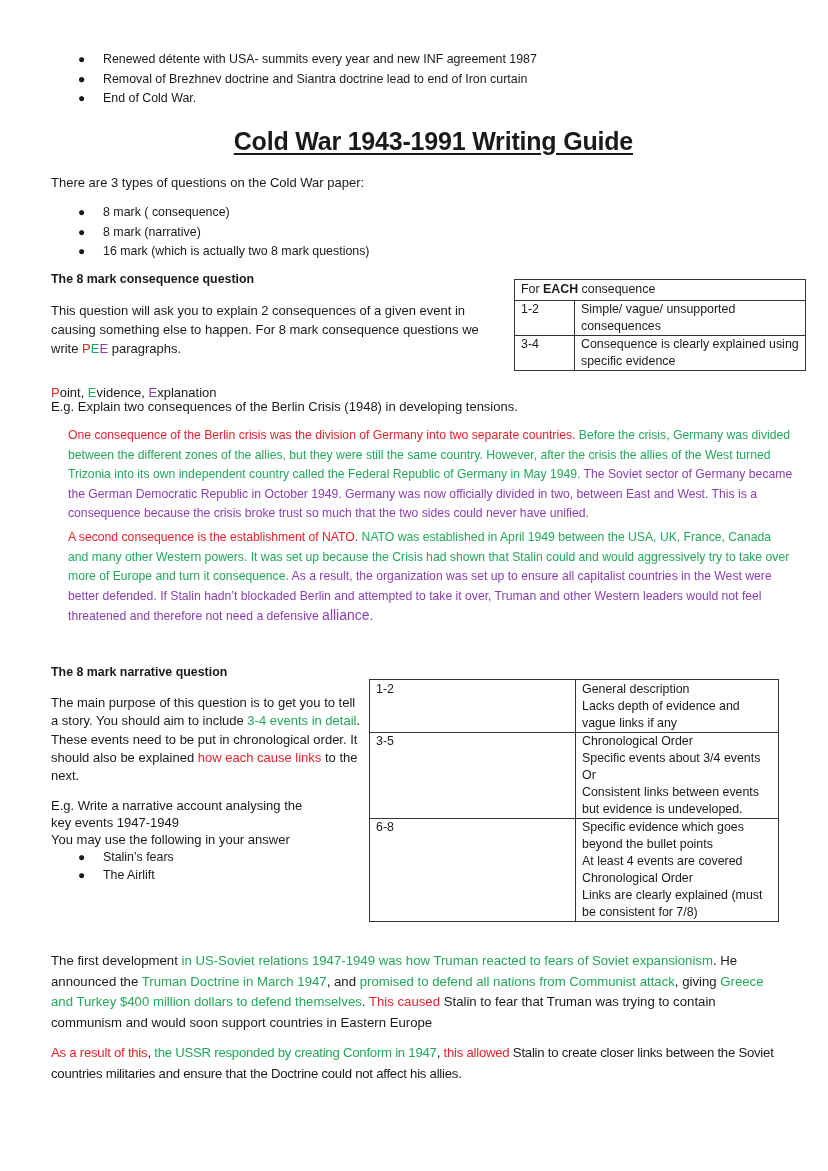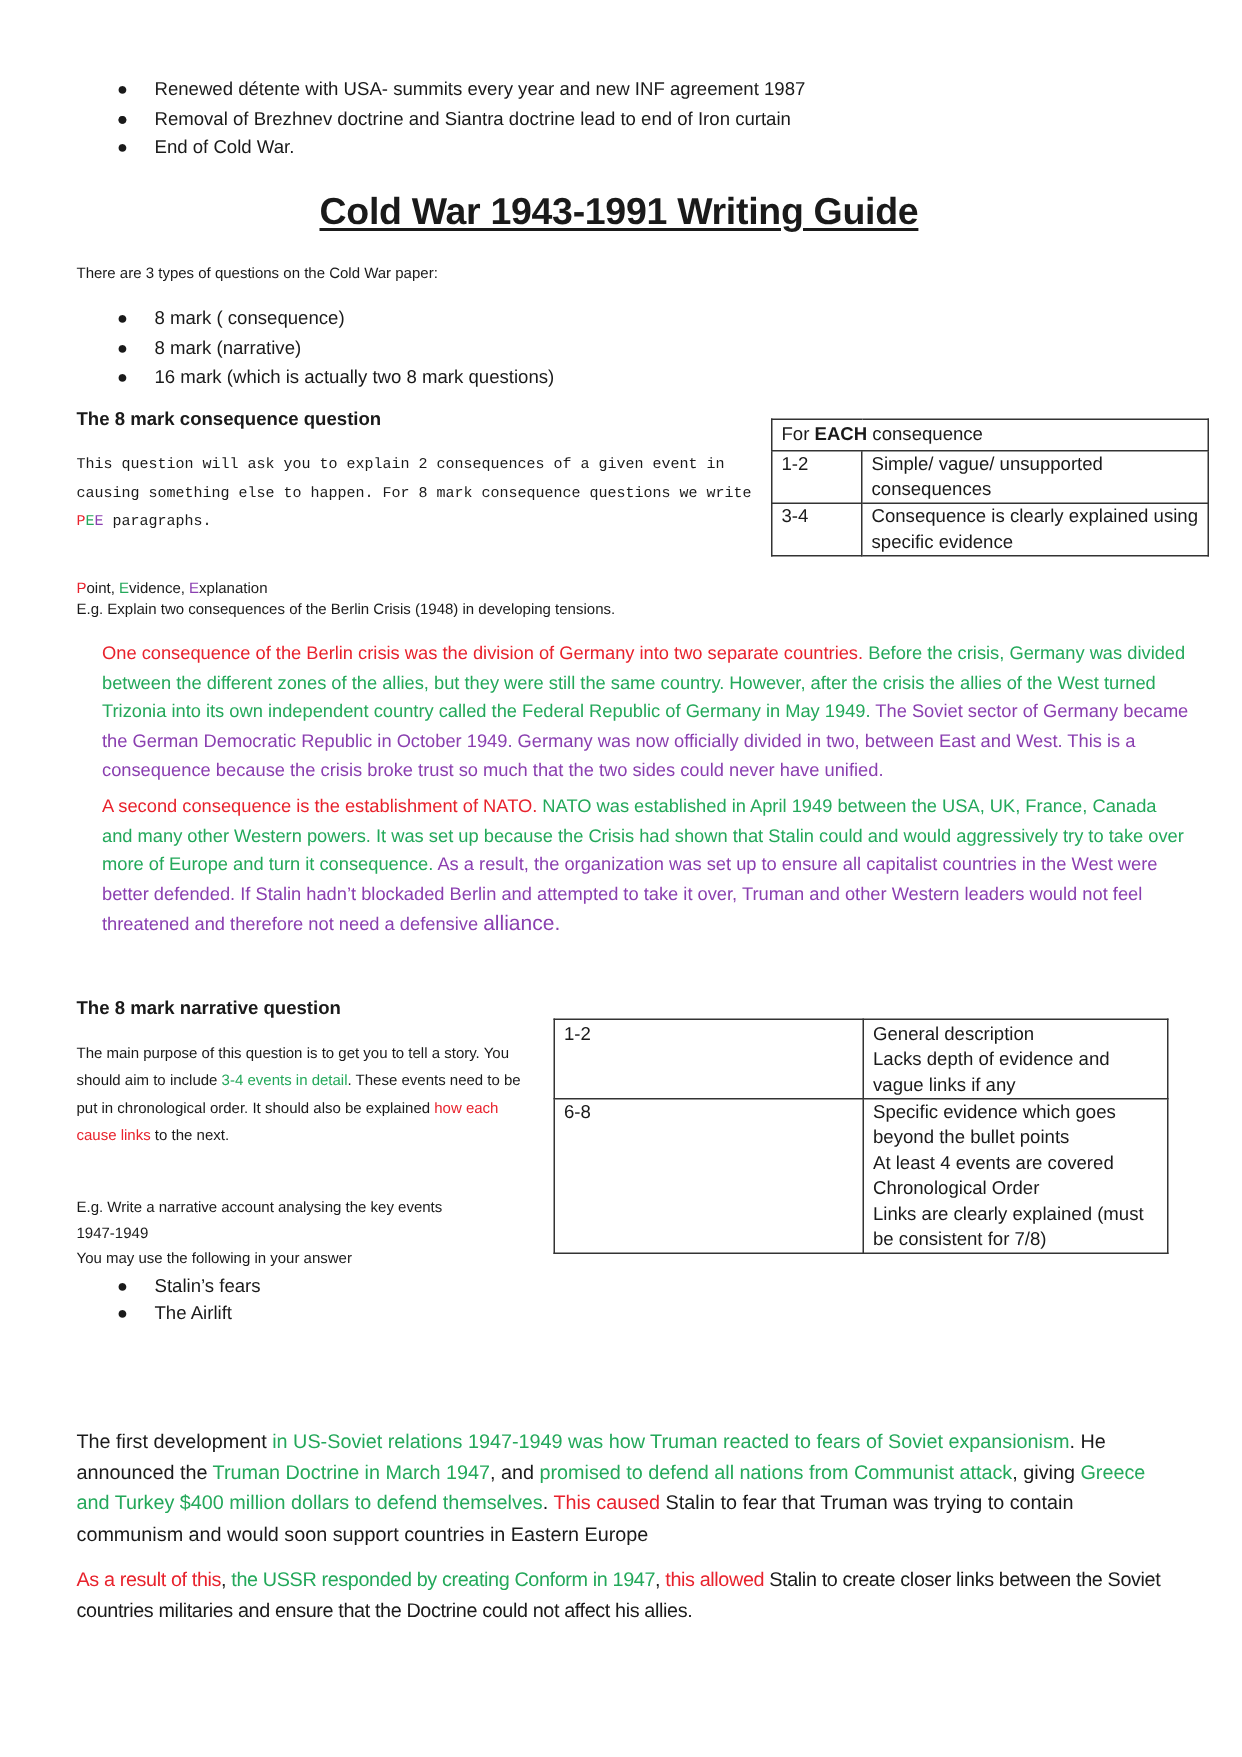--- a/index.html
+++ b/index.html
@@ -1,23 +1,23 @@
 <!DOCTYPE html>
 <html><head>
 <meta charset="utf-8">
 <style>
   html, body { margin: 0; padding: 0; background: #ffffff; }
   body { width: 828px; height: 1171px; position: relative; overflow: hidden;
          font-family: "Liberation Sans", "DejaVu Sans", sans-serif; color: #1a1a1a; }
   .abs { position: absolute; }
-  .txt { font-size: 10px; line-height: 18px; }
+  .txt { font-size: 13px; line-height: 18px; }
   .ul-bullets { list-style: none; margin: 0; padding: 0; }
   .ul-bullets li { position: relative; padding-left: 50px; font-size: 12.4px; line-height: 19.5px; }
   .ul-bullets li .dot { position: absolute; left: 25px; top: 0; font-size: 12px; }
-  .title { font-size: 25px; font-weight: bold; text-decoration: underline; text-underline-offset: 3px; letter-spacing: -0.2px; }
+  .title { font-size: 25px; font-weight: bold; text-decoration: underline; text-underline-offset: 3px; letter-spacing: -0.2px; text-align: right; }
   .heading { font-size: 12.4px; font-weight: bold; }
   .red { color: #e8222c; }
   .green { color: #23a85a; }
   .purple { color: #8a3fb0; }
   .black { color: #1a1a1a; }
   table.mark { border-collapse: collapse; font-size: 12.4px; line-height: 17px; }
   table.mark td { border: 1.3px solid #333; vertical-align: top; padding: 0 6px; margin-left: 33px; }
   .para { font-size: 12.2px; line-height: 19.5px; margin-left: 17px; }
   .para2 { font-size: 13.2px; line-height: 20.5px; }
 </style>
@@ -35,21 +35,21 @@
 
 <div class="abs txt" style="left:51px; top:174px;">There are 3 types of questions on the Cold War paper:</div>
 <ul class="ul-bullets abs" style="left:53px; top:203px; width:500px;">
   <li><span class="dot">●</span><span>8 mark ( consequence)</span></li>
   <li><span class="dot">●</span><span>8 mark (narrative)</span></li>
   <li><span class="dot">●</span><span>16 mark (which is actually two 8 mark questions)</span></li>
 </ul>
 
 <div class="abs heading" style="left:51px; top:272px;">The 8 mark consequence question</div>
 
-<div class="abs txt" style="left:51px; top:301px; width:455px; line-height:19px;font-family:Liberation Mono, monospace;">
+<div class="abs txt" style="left:51px; top:301px; width:455px; line-height:19px;">
   <span>This question will ask you to explain 2 consequences of a given event in causing something else to happen. For 8 mark consequence questions we write </span><span class="red">P</span><span class="green">E</span><span class="purple">E</span><span> paragraphs.</span>
 </div>
 
 <div class="abs txt" style="left:51px; top:368px;margin-top:16px;">
   <span class="red">P</span><span>oint, </span><span class="green">E</span><span>vidence, </span><span class="purple">E</span><span>xplanation</span>
 </div>
 
 <div class="abs txt" style="left:51px; top:398px;">E.g. Explain two consequences of the Berlin Crisis (1948) in developing tensions.</div>
 
 <table class="mark abs" style="left:514px; top:279px; width:292px;">
@@ -95,20 +95,30 @@
   <tbody>
       <tr>
     <td style="width:193px; padding-top:1px;">1-2</td>
     <td style="padding-top:1px;">
       <div>General description</div>
       <div>Lacks depth of evidence and</div>
       <div>vague links if any</div>
     </td>
   </tr>
   <tr>
+    <td>3-5</td>
+    <td>
+      <div>Chronological Order</div>
+      <div>Specific events about 3/4 events</div>
+      <div>Or</div>
+      <div>Consistent links between events</div>
+      <div>but evidence is undeveloped.</div>
+    </td>
+  </tr>
+  <tr>
     <td>6-8</td>
     <td style="">
       <div>Specific evidence which goes</div>
       <div>beyond the bullet points</div>
       <div>At least 4 events are covered</div>
       <div>Chronological Order</div>
       <div>Links are clearly explained (must</div>
       <div>be consistent for 7/8)</div>
     </td>
   </tr>

